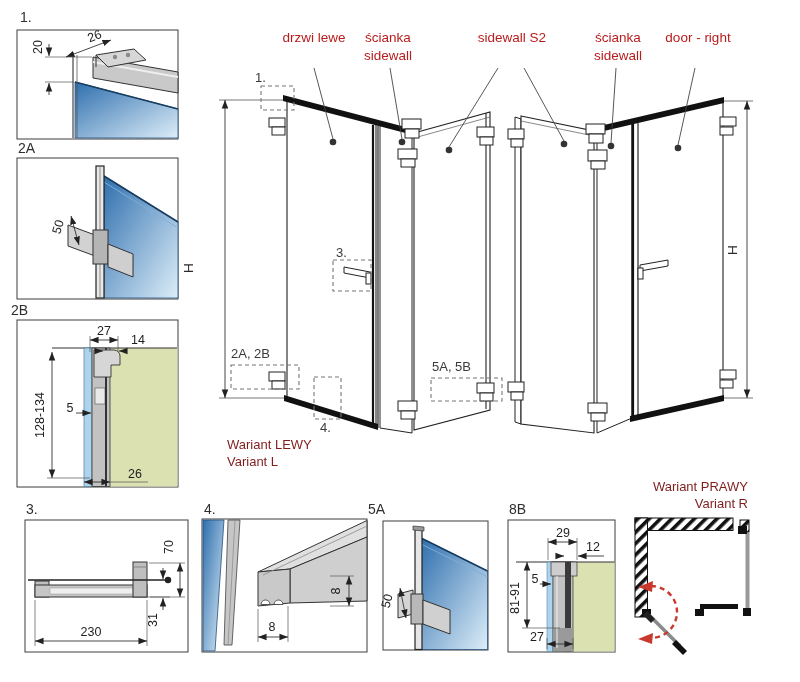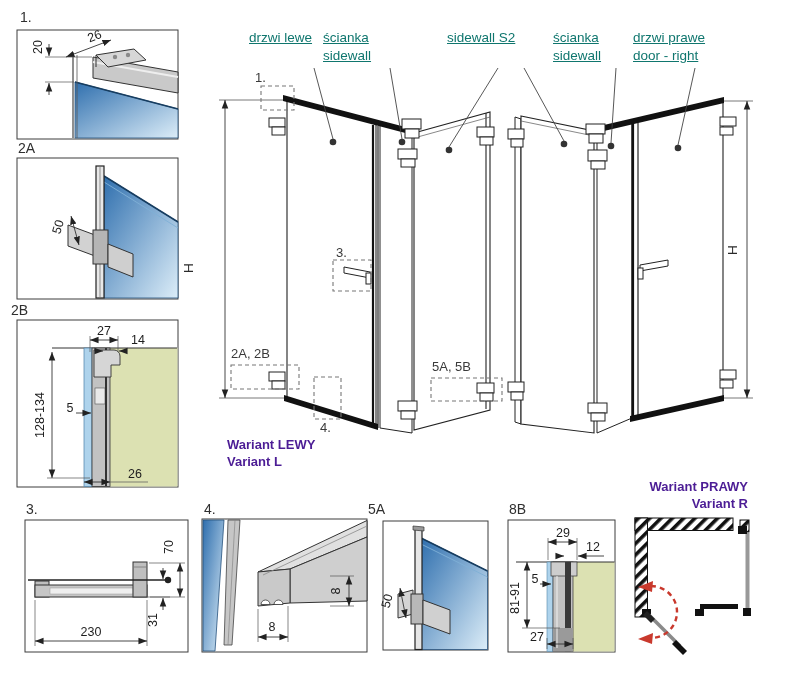--- a/index.html
+++ b/index.html
@@ -1,22 +1,22 @@
 <!DOCTYPE html>
 <html><head>
 <meta charset="utf-8">
 <style>
   html,body{margin:0;padding:0;background:#fff;}
   .stage{position:relative;width:800px;height:682px;background:#fff;overflow:hidden;
          font-family:"Liberation Sans",sans-serif;color:#303030;}
   .stage svg.draw{position:absolute;left:0;top:0;}
   .lbl{position:absolute;font-size:14px;color:#2f2f2f;}
-  .toplabel{position:absolute;width:130px;font-size:13.5px;line-height:18px;color:#0f766e;text-decoration:underline;}
+  .toplabel{position:absolute;width:130px;text-align:center;font-size:13.5px;line-height:18px;color:#b91c1c;}
   .callout{position:absolute;font-size:13px;color:#3a3a3a;}
-  .variant{position:absolute;font-size:13px;font-weight:700;line-height:17px;color:#4c1d95;}
+  .variant{position:absolute;font-size:13px;font-weight:400;line-height:17px;color:#7f1d1d;}
   .variant.right{text-align:right;margin-top:42px;}
   text.dim{font-family:"Liberation Sans",sans-serif;font-size:12.5px;fill:#1e1e1e;}
   text.dimH{font-family:"Liberation Sans",sans-serif;font-size:13.5px;fill:#2a2a2a;}
 </style>
 </head>
 <body>
 
 <div class="stage">
 
 <svg class="draw" width="800" height="682" viewBox="0 0 800 682">
@@ -336,21 +336,20 @@
   <div>sidewall</div>
 </div>
 <div class="toplabel" style="left:447px;top:29px">
   <div>sidewall S2</div>
 </div>
 <div class="toplabel" style="left:553px;top:29px">
   <div>ścianka</div>
   <div>sidewall</div>
 </div>
 <div class="toplabel" style="left:633px;top:29px">
-  <div>drzwi prawe</div>
   <div>door - right</div>
 </div>
 
 <div class="callout" style="left:255px;top:70px">1.</div>
 <div class="callout" style="left:231px;top:346px">2A, 2B</div>
 <div class="callout" style="left:336px;top:245px">3.</div>
 <div class="callout" style="left:320px;top:420px">4.</div>
 <div class="callout" style="left:432px;top:359px">5A, 5B</div>
 
 <div class="variant" style="left:227px;top:436px">

